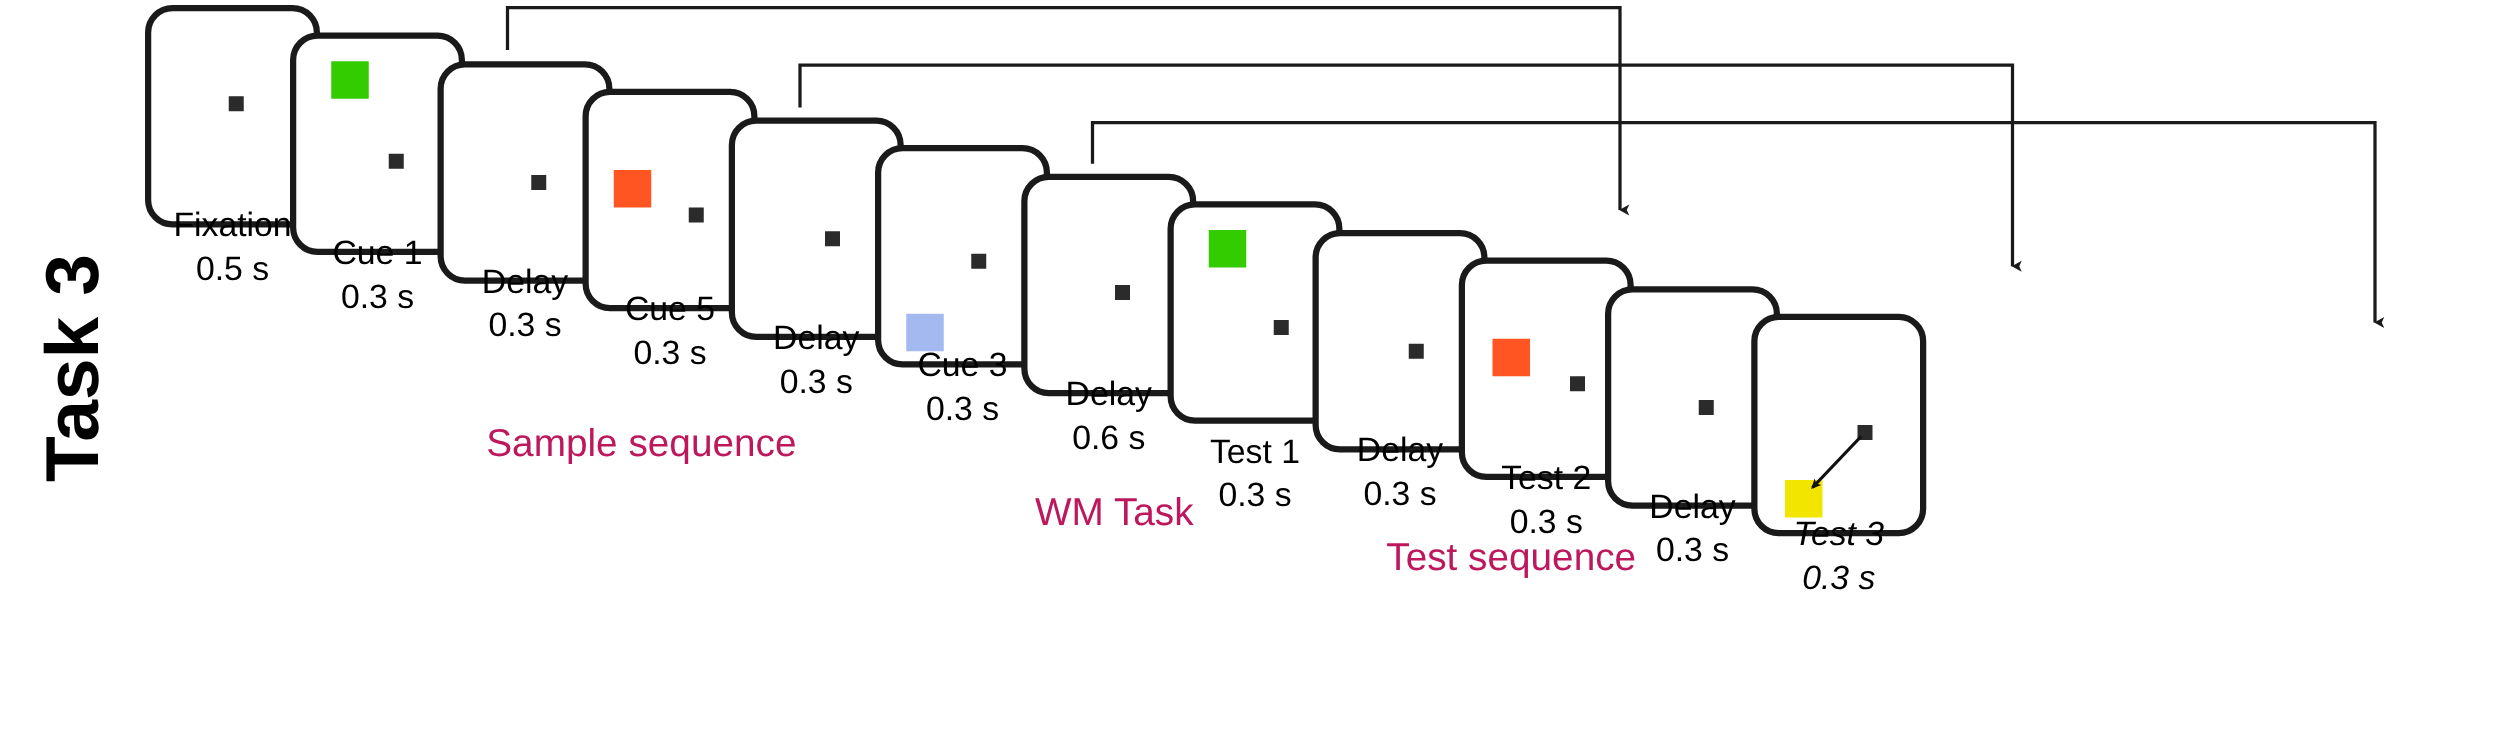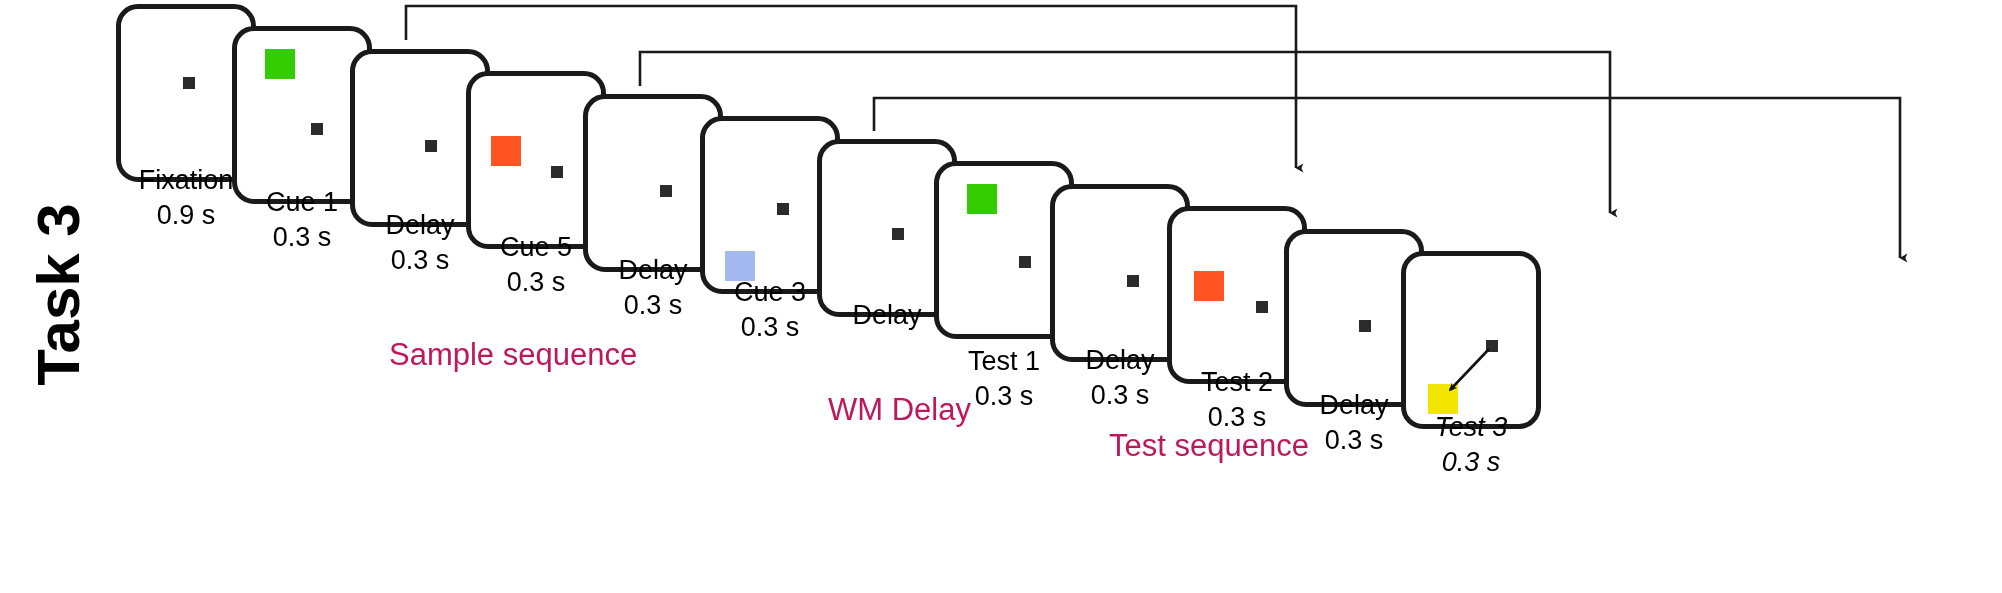--- a/index.html
+++ b/index.html
@@ -94,21 +94,21 @@
 
     <g>
       <path d="M 874,131 L 874,98 L 1900,98 L 1900,258" fill="none" stroke="#1a1a1a" stroke-width="2.6" marker-end="url(#ah)"></path>
     </g>
   </svg>
 
   <div id="panel-layer">
       <div class="panel" style="left: 116px; top: 4px; width: 140px; height: 178px; border-color: rgb(26, 26, 26); z-index: 20;">
         <div class="fixdot" style="left: 62px; top: 68px; background: rgb(43, 43, 43);"></div>
       </div>
-      <div class="caption" style="left: 116px; top: 163px; width: 140px; z-index: 60;"><span>Fixation</span><span class="cap-dur">0.9 s</span></div>
+      <div class="caption" style="left: 116px; top: 163px; width: 140px; z-index: 60;"><span>Fixation</span><span class="cap-dur">0.5 s</span></div>
       <div class="panel" style="left: 232px; top: 26px; width: 140px; height: 178px; border-color: rgb(26, 26, 26); z-index: 21;">
         <div class="fixdot" style="left: 74px; top: 92px; background: rgb(43, 43, 43);"></div>
         <div class="cuesq" style="left: 28px; top: 18px; background: rgb(51, 204, 0);"></div>
       </div>
       <div class="caption" style="left: 232px; top: 185px; width: 140px; z-index: 60;"><span>Cue 1</span><span class="cap-dur">0.3 s</span></div>
       <div class="panel" style="left: 350px; top: 49px; width: 140px; height: 178px; border-color: rgb(26, 26, 26); z-index: 22;">
         <div class="fixdot" style="left: 70px; top: 86px; background: rgb(43, 43, 43);"></div>
       </div>
       <div class="caption" style="left: 350px; top: 208px; width: 140px; z-index: 60;"><span>Delay</span><span class="cap-dur">0.3 s</span></div>
       <div class="panel" style="left: 466px; top: 71px; width: 140px; height: 178px; border-color: rgb(26, 26, 26); z-index: 23;">
@@ -121,21 +121,21 @@
       </div>
       <div class="caption" style="left: 583px; top: 253px; width: 140px; z-index: 60;"><span>Delay</span><span class="cap-dur">0.3 s</span></div>
       <div class="panel" style="left: 700px; top: 116px; width: 140px; height: 178px; border-color: rgb(26, 26, 26); z-index: 25;">
         <div class="fixdot" style="left: 72px; top: 82px; background: rgb(43, 43, 43);"></div>
         <div class="cuesq" style="left: 20px; top: 130px; background: rgb(163, 185, 240);"></div>
       </div>
       <div class="caption" style="left: 700px; top: 275px; width: 140px; z-index: 60;"><span>Cue 3</span><span class="cap-dur">0.3 s</span></div>
       <div class="panel" style="left: 817px; top: 139px; width: 140px; height: 178px; border-color: rgb(26, 26, 26); z-index: 26;">
         <div class="fixdot" style="left: 70px; top: 84px; background: rgb(43, 43, 43);"></div>
       </div>
-      <div class="caption" style="left: 817px; top: 298px; width: 140px; z-index: 60;"><span>Delay</span></div>
+      <div class="caption" style="left: 817px; top: 298px; width: 140px; z-index: 60;"><span>Delay</span><span class="cap-dur">0.6 s</span></div>
       <div class="panel" style="left: 934px; top: 161px; width: 140px; height: 178px; border-color: rgb(26, 26, 26); z-index: 27;">
         <div class="fixdot" style="left: 80px; top: 90px; background: rgb(43, 43, 43);"></div>
         <div class="cuesq" style="left: 28px; top: 18px; background: rgb(51, 204, 0);"></div>
       </div>
       <div class="caption" style="left: 934px; top: 320px; width: 140px; z-index: 60; margin-top: 24px;"><span>Test 1</span><span class="cap-dur">0.3 s</span></div>
       <div class="panel" style="left: 1050px; top: 184px; width: 140px; height: 178px; border-color: rgb(26, 26, 26); z-index: 28;">
         <div class="fixdot" style="left: 72px; top: 86px; background: rgb(43, 43, 43);"></div>
       </div>
       <div class="caption" style="left: 1050px; top: 343px; width: 140px; z-index: 60;"><span>Delay</span><span class="cap-dur">0.3 s</span></div>
       <div class="panel" style="left: 1167px; top: 206px; width: 140px; height: 178px; border-color: rgb(26, 26, 26); z-index: 29;">
@@ -157,17 +157,17 @@
             </marker>
           </defs>
           <line x1="83" y1="93" x2="44" y2="134" stroke="#111" stroke-width="2.6" marker-end="url(#ah2)"></line>
         </svg>
       </div>
       <div class="caption" style="left: 1401px; top: 410px; width: 140px; z-index: 60; font-style: italic;"><span>Test 3</span><span class="cap-dur">0.3 s</span></div>
     </div>
 
   <div id="section-layer">
       <div class="section-label" style="left: 389px; top: 337px; z-index: 70;">Sample sequence</div>
-      <div class="section-label" style="left: 828px; top: 392px; z-index: 70;">WM Delay</div>
+      <div class="section-label" style="left: 828px; top: 392px; z-index: 70;">WM Task</div>
       <div class="section-label" style="left: 1109px; top: 428px; z-index: 70;">Test sequence</div>
     </div>
 
 </div>
 
 </body></html>

